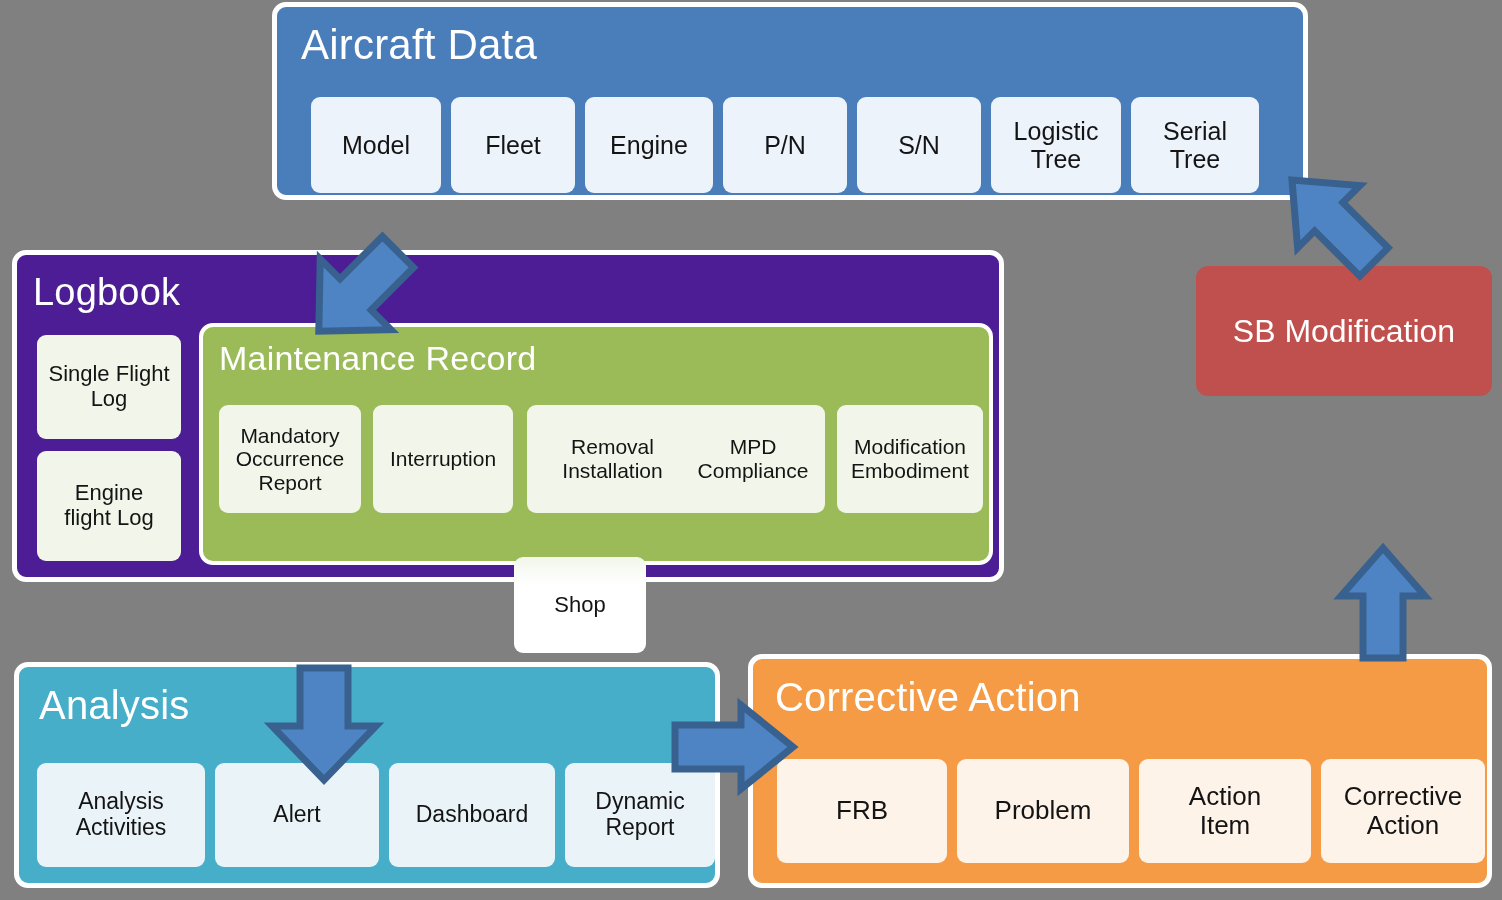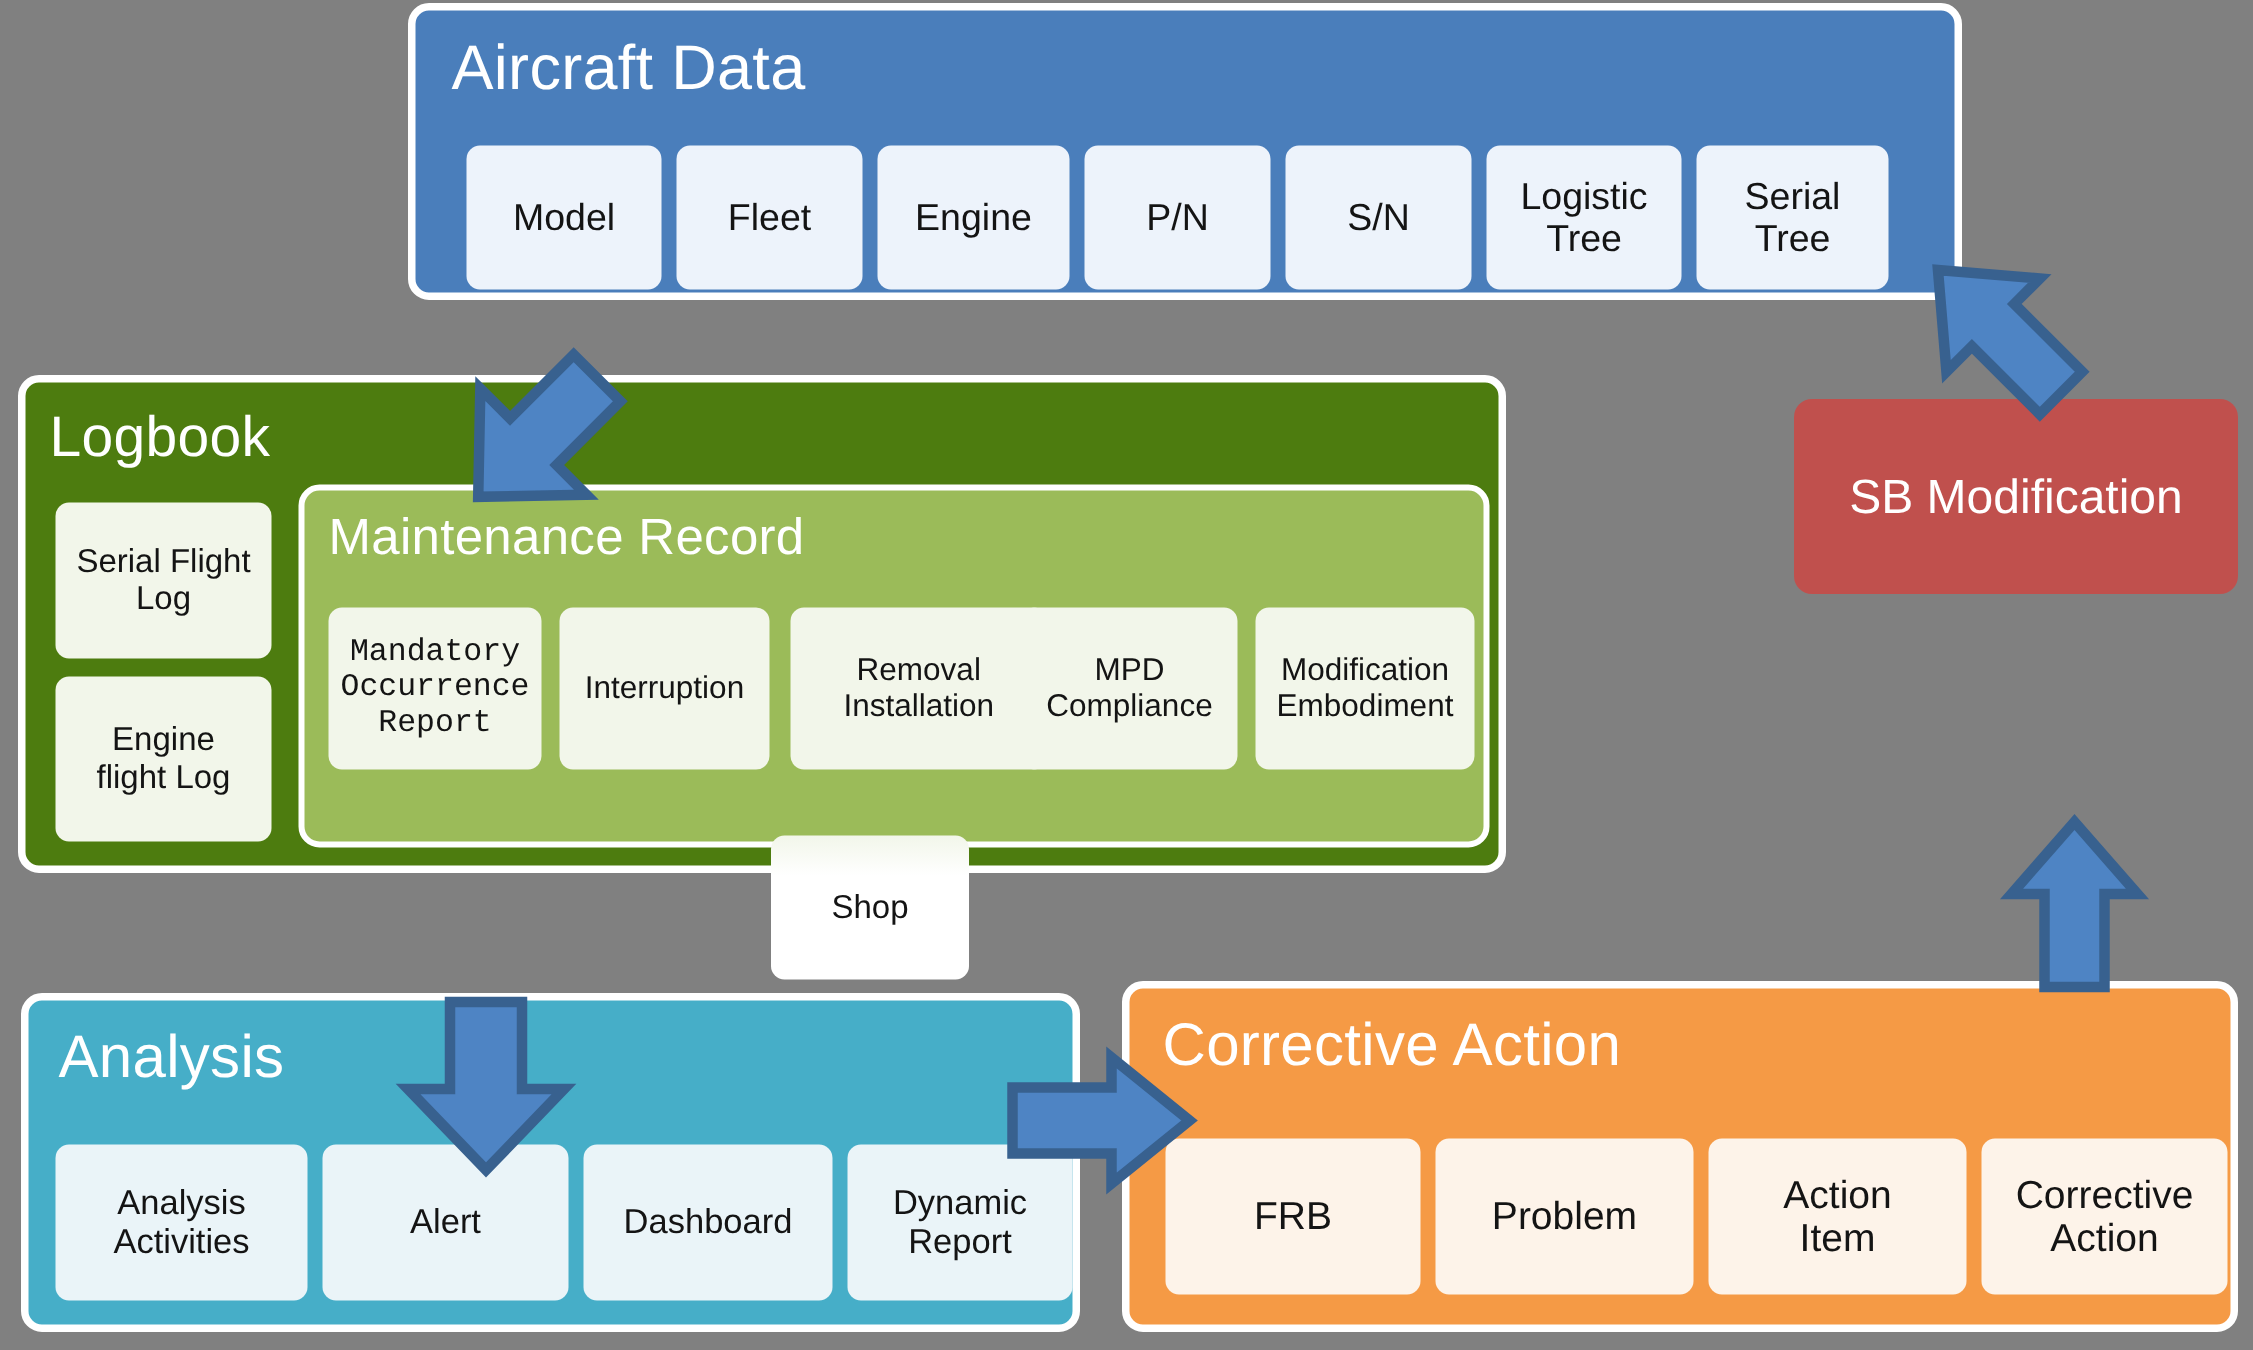--- a/index.html
+++ b/index.html
@@ -101,32 +101,32 @@
     <div class="chip chip-blue" style="left:174px; top:90px; width:124px; height:96px; font-size:25px;">Fleet</div>
     <div class="chip chip-blue" style="left:308px; top:90px; width:128px; height:96px; font-size:25px;">Engine</div>
     <div class="chip chip-blue" style="left:446px; top:90px; width:124px; height:96px; font-size:25px;">P/N</div>
     <div class="chip chip-blue" style="left:580px; top:90px; width:124px; height:96px; font-size:25px;">S/N</div>
     <div class="chip chip-blue" style="left:714px; top:90px; width:130px; height:96px; font-size:25px; white-space:pre-line;">Logistic
 Tree</div>
     <div class="chip chip-blue" style="left:854px; top:90px; width:128px; height:96px; font-size:25px; white-space:pre-line;">Serial
 Tree</div>
   </div>
 
-  <div class="panel" style="left:12px; top:250px; width:992px; height:332px; background:#4d7c0f;">
+  <div class="panel" style="left:12px; top:250px; width:992px; height:332px; background:#4c1d95;">
     <div class="panel-title" style="left:16px; top:16px; font-size:38px;">Logbook</div>
 
-    <div class="chip chip-green" style="left:20px; top:80px; width:144px; height:104px; font-size:22px; white-space:pre-line;">Serial Flight
+    <div class="chip chip-green" style="left:20px; top:80px; width:144px; height:104px; font-size:22px; white-space:pre-line;">Single Flight
 Log</div>
     <div class="chip chip-green" style="left:20px; top:196px; width:144px; height:110px; font-size:22px; white-space:pre-line;">Engine
 flight Log</div>
 
     <div class="subpanel" style="left:182px; top:68px; width:794px; height:242px; background:#9bbb59;">
       <div class="panel-title" style="left:16px; top:12px; font-size:34px;">Maintenance Record</div>
 
-      <div class="chip chip-green" style="left:16px; top:78px; width:142px; height:108px; font-size:21px; white-space:pre-line;font-family:Liberation Mono, monospace;">Mandatory
+      <div class="chip chip-green" style="left:16px; top:78px; width:142px; height:108px; font-size:21px; white-space:pre-line;">Mandatory
 Occurrence
 Report</div>
       <div class="chip chip-green" style="left:170px; top:78px; width:140px; height:108px; font-size:21px; white-space:pre-line;">Interruption</div>
       <div class="chip chip-green" style="left:324px; top:78px; width:171px; height:108px; font-size:21px; white-space:pre-line;">Removal
 Installation</div>
       <div class="chip chip-green" style="left:478px; top:78px; width:144px; height:108px; font-size:21px; white-space:pre-line;">MPD
 Compliance</div>
       <div class="chip chip-green" style="left:634px; top:78px; width:146px; height:108px; font-size:21px; white-space:pre-line;">Modification
 Embodiment</div>
     </div>

